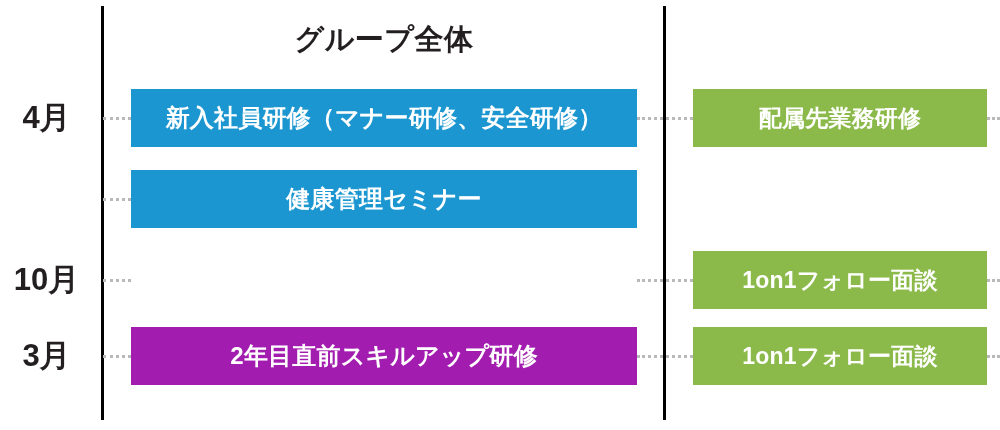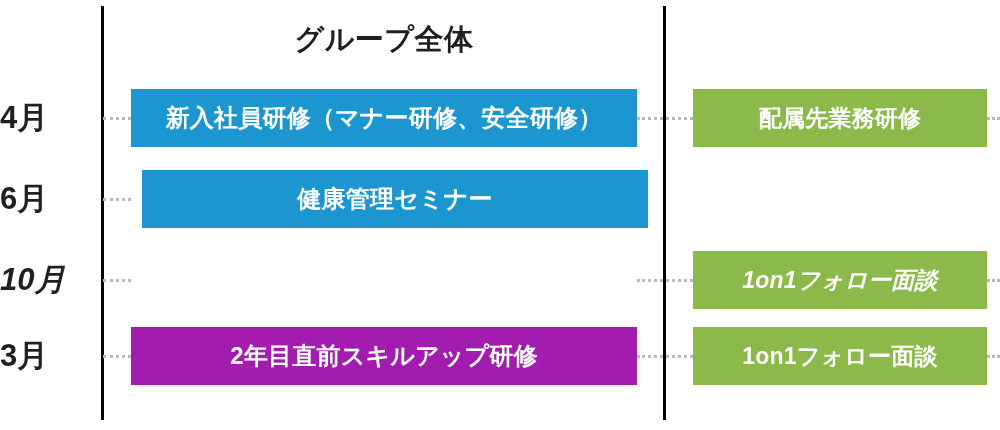--- a/index.html
+++ b/index.html
@@ -56,21 +56,21 @@
   }
 
   
   .month-label {
     position: absolute;
     left: 0;
     top: 0;
     width: 93px;
     height: 58px;
     line-height: 58px;
-    text-align: left;
+    text-align: center;
     font-size: 31px;
     font-weight: bold;
     color: #231f20;
     white-space: nowrap;
   }
 
   
   .connector {
     position: absolute;
     top: 28px;
@@ -120,26 +120,25 @@
     <div class="month-label">4月</div>
     <div class="connector seg-a"></div>
     <div class="connector seg-b"></div>
     <div class="connector seg-c"></div>
     <div class="connector seg-d"></div>
     <div class="bar factory" style="background:#8bba4b;">配属先業務研修</div>
     <div class="bar group" style="background:#1b96d1;">新入社員研修（マナー研修、安全研修）</div>
   </div>
 
   <div class="row" style="top:170px;">
-    <div class="month-label">6月</div>
     <div class="connector seg-a"></div>
-    <div class="bar group" style="background:#1b96d1;margin-left:11px;">健康管理セミナー</div>
+    <div class="bar group" style="background:#1b96d1;">健康管理セミナー</div>
   </div>
 
-  <div class="row" style="top:251px;font-style:italic;">
+  <div class="row" style="top:251px;">
     <div class="month-label">10月</div>
     <div class="connector seg-a"></div>
     <div class="connector seg-b"></div>
     <div class="connector seg-c"></div>
     <div class="connector seg-d"></div>
     <div class="bar factory" style="background:#8bba4b;">1on1フォロー面談</div>
   </div>
 
   <div class="row" style="top:327px;">
     <div class="month-label">3月</div>

